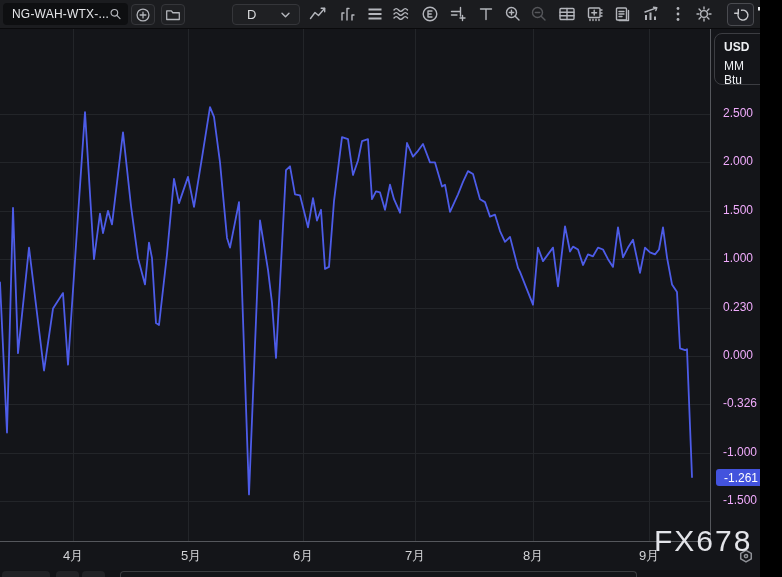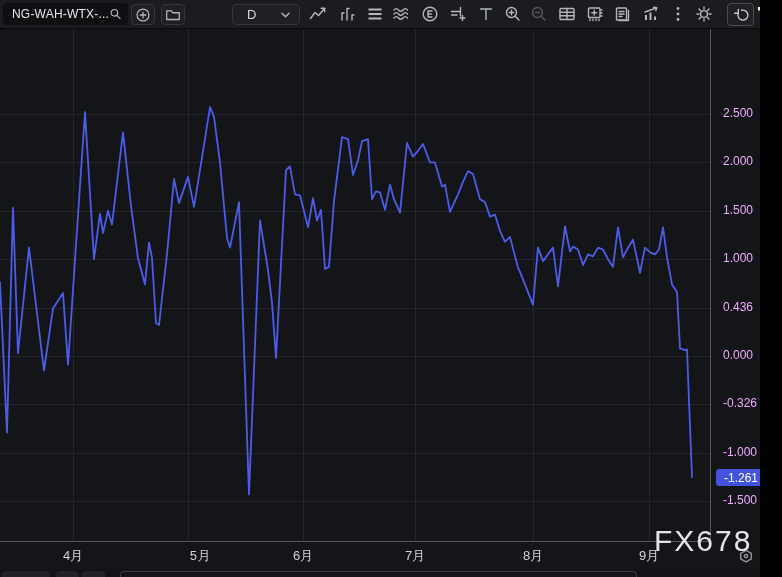--- a/index.html
+++ b/index.html
@@ -209,35 +209,49 @@
     <div class="vgrid" style="left: 303px;"></div>
     <div class="vgrid" style="left: 415px;"></div>
     <div class="vgrid" style="left: 533px;"></div>
     <div class="vgrid" style="left: 649px;"></div>
     <svg id="chart-svg" width="710" height="512" viewBox="0 0 710 512">
     <polyline id="price-path" points="0,253.4 7,403.5 13,178.9 18,324.1 29,218.6 44,341.5 53,279.6 63,264.1 68,335.7 77,201.2 85,83.1 94,230.2 100,184.7 103,204.1 108,181.8 112,195.4 123,103.4 131,177.0 138,229.2 145,255.4 149,213.7 152,229.2 156,294.1 159,296.0 167,225.4 174,149.9 179,174.1 188,147.9 194,177.9 202,128.6 210,78.2 214,87.9 220,133.4 227,208.9 230,218.6 239,173.1 249,465.4 260,191.5 268,240.8 272,273.8 276,328.9 281,235.0 286,141.1 290,137.3 295,165.3 300,166.3 308,198.3 313,169.2 317,191.5 321,180.8 325,239.9 329,237.9 334,172.1 342,108.2 348,110.2 353,146.0 358,131.5 362,112.1 368,110.2 372,170.2 376,162.4 380,163.4 385,180.8 390,155.7 394,170.2 400,183.7 407,114.0 413,127.6 418,121.8 423,115.0 430,133.4 435,133.4 442,157.6 445,155.7 450,182.8 458,165.3 463,152.8 468,142.1 473,145.0 480,170.2 485,173.1 490,187.6 495,185.7 500,202.1 505,212.8 510,207.9 518,238.9 520,242.8 528,263.1 533,275.7 538,218.6 543,232.1 548,225.4 553,218.6 558,257.3 565,197.3 570,222.5 573,217.6 578,220.5 583,236.0 588,225.4 593,227.3 598,218.6 603,220.5 608,230.2 613,237.9 618,198.3 623,228.3 628,218.6 633,210.8 640,243.8 645,218.6 650,223.4 655,225.4 659,220.5 663,198.3 667,228.3 672,255.4 677,263.1 680,319.3 685,321.2 687,320.2 692,448.0" style="stroke: rgb(77, 92, 232);"></polyline>
   </svg>
   <div class="watermark">FX678</div>
 
   <div class="axis-right" id="axisRight">
+    <div class="unit-box">
+      <div class="unit-row">
+        <span>USD</span>
+        <svg class="ic" width="8" height="5" viewBox="0 0 9 6">
+            <polyline points="1,1.2 4.5,4.8 8,1.2"></polyline>
+          </svg>
+      </div>
+      <div class="unit-row" style="font-weight:normal">
+        <span>MM Btu</span>
+        <svg class="ic" width="8" height="5" viewBox="0 0 9 6">
+            <polyline points="1,1.2 4.5,4.8 8,1.2"></polyline>
+          </svg>
+      </div>
+    </div>
     <div class="price-badge" id="priceBadge" style="top: 440.065px;">-1.261</div>
   <span class="ytick" style="top: 77px;">2.500</span>
       <span class="ytick" style="top: 125.4px;">2.000</span>
       <span class="ytick" style="top: 173.8px;">1.500</span>
       <span class="ytick" style="top: 222.2px;">1.000</span>
-      <span class="ytick" style="top: 270.6px;">0.436</span>
+      <span class="ytick" style="top: 270.6px;">0.230</span>
       <span class="ytick" style="top: 319px;">0.000</span>
       <span class="ytick" style="top: 367.4px;">-0.326</span>
       <span class="ytick" style="top: 415.8px;">-1.000</span>
       <span class="ytick" style="top: 464.2px;">-1.500</span>
     </div>
 
   <div class="time-axis" id="timeAxis">
       <span class="xtick" style="left: 73px;">4月</span>
-      <span class="xtick" style="left: 200px; font-family: Liberation Mono, monospace;">5月</span>
+      <span class="xtick" style="left: 191px;">5月</span>
       <span class="xtick" style="left: 303px;">6月</span>
       <span class="xtick" style="left: 415px;">7月</span>
       <span class="xtick" style="left: 533px;">8月</span>
       <span class="xtick" style="left: 649px;">9月</span>
     </div>
   <div class="axis-corner">
     <svg class="ic" width="14" height="14" viewBox="0 0 13 13">
         <polygon points="6.5,1.3 11.4,4.1 11.4,9.2 6.5,12 1.6,9.2 1.6,4.1" style="stroke:#8f9197"></polygon>
         <circle cx="6.5" cy="6.6" r="1.5" style="stroke:#8f9197"></circle>
       </svg>

